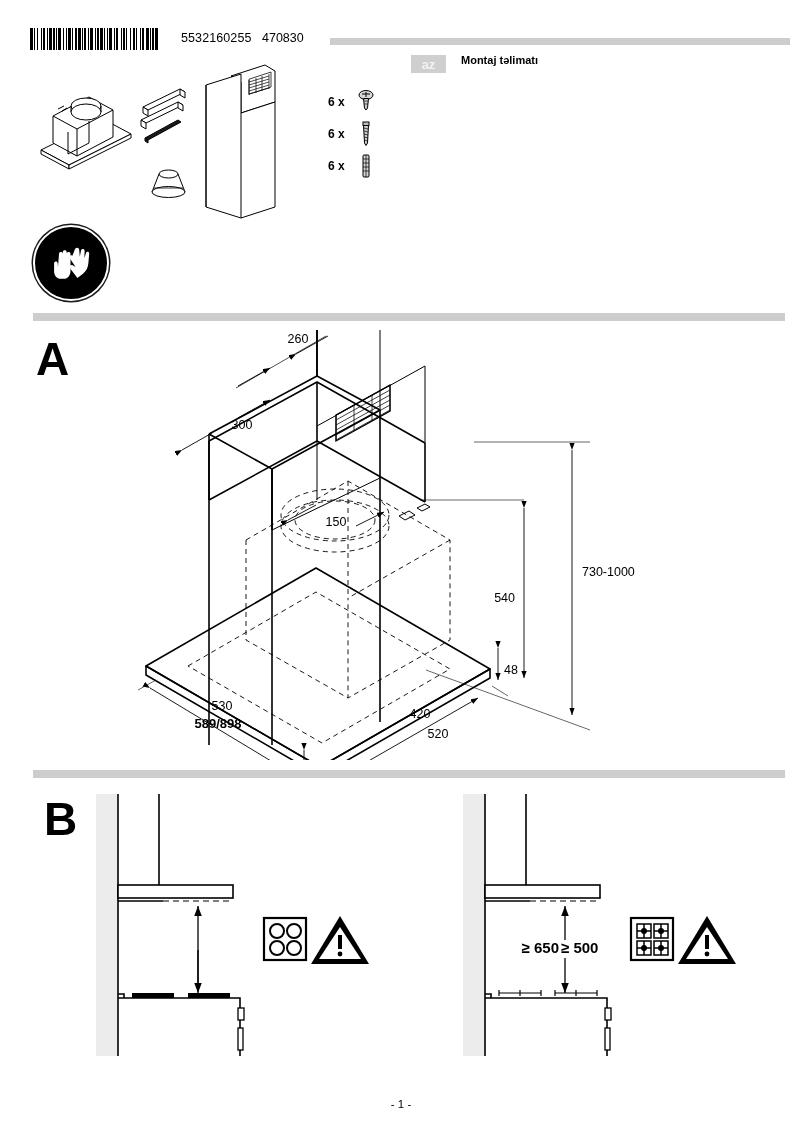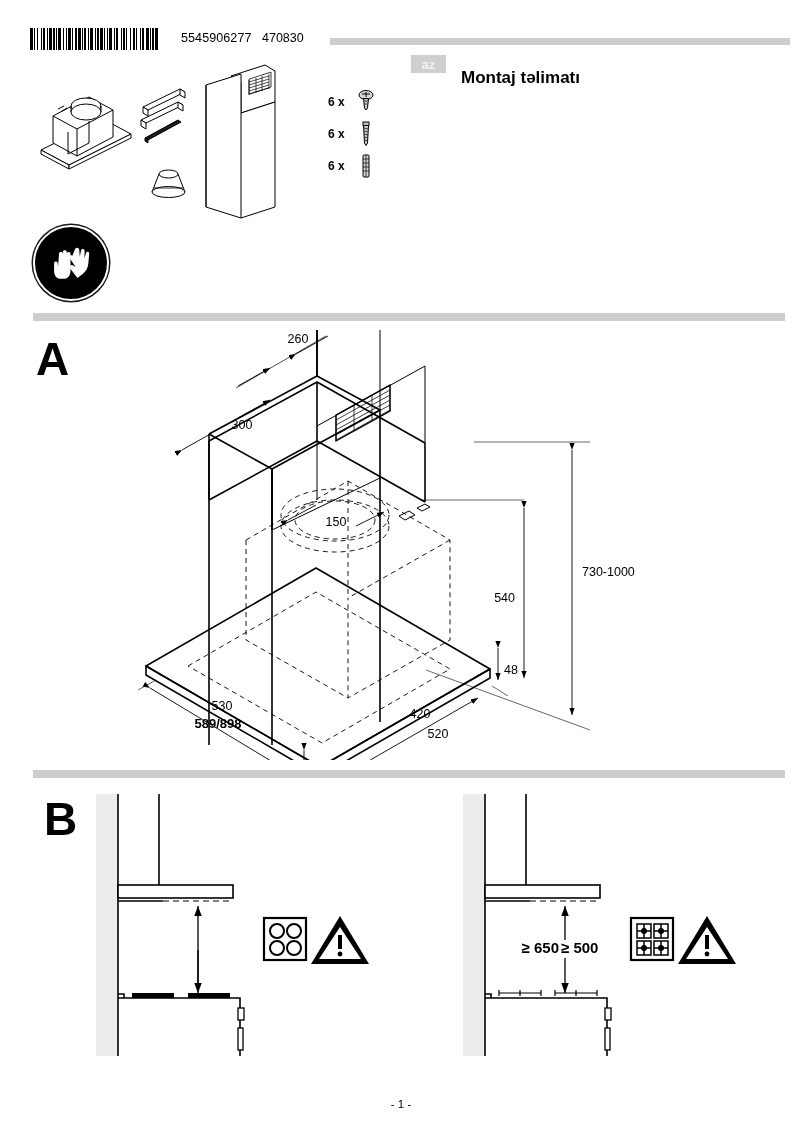--- a/index.html
+++ b/index.html
@@ -14,21 +14,21 @@
   .barcode{position:absolute;left:30px;top:28px;height:22px;display:flex;align-items:stretch;}
   .barcode i{display:block;background:#000;height:22px;}
   .bc-num{position:absolute;left:181px;top:31px;font-size:12.5px;letter-spacing:.1px;}
   .bc-num2{position:absolute;left:262px;top:31px;font-size:12.5px;}
 
   .hdr-bar{position:absolute;left:330px;top:38px;width:460px;height:7px;background:#cdcdcd;}
   .lang-badge{
     position:absolute;left:411px;top:55px;width:35px;height:18px;background:#cfcfcf;
     color:#f2f2f2;font-size:13px;font-weight:bold;display:flex;align-items:center;justify-content:center;
   }
-  .hdr-title{position:absolute;left:461px;top:68px;font-size:17px;font-weight:bold;}
+  .hdr-title{position:absolute;left:461px;top:54px;font-size:11px;font-weight:bold;}
 
   
   .scope{position:absolute;left:28px;top:62px;width:290px;height:160px;}
   .parts{position:absolute;left:328px;top:86px;}
   .part-row{display:flex;align-items:center;height:32px;justify-content:flex-end;}
   .part-qty{font-size:12px;font-weight:bold;width:26px;}
   .part-ico{width:24px;height:30px;display:flex;align-items:center;justify-content:center;}
 
   .glove{
     position:absolute;left:33px;top:225px;width:72px;height:72px;border-radius:50%;
@@ -136,21 +136,21 @@
       <i style="width:2px;background:#fff"></i>
       <i style="width:3px;background:#000"></i>
       <i style="width:1px;background:#fff"></i>
       <i style="width:1px;background:#000"></i>
       <i style="width:1px;background:#fff"></i>
       <i style="width:2px;background:#000"></i>
       <i style="width:1px;background:#fff"></i>
       <i style="width:3px;background:#000"></i>
       <i style="width:2px;background:#fff"></i>
     </div>
-  <div class="bc-num">5545906277</div>
+  <div class="bc-num">5532160255</div>
   <div class="bc-num2">470830</div>
 
   <div class="hdr-bar"></div>
   <div class="lang-badge">az</div>
   <div class="hdr-title">Montaj təlimatı</div>
 
   <div class="scope">
     <svg width="290" height="160" viewBox="0 0 290 160">
       <g fill="none" stroke="#000" stroke-width="1" stroke-linejoin="round">
 

